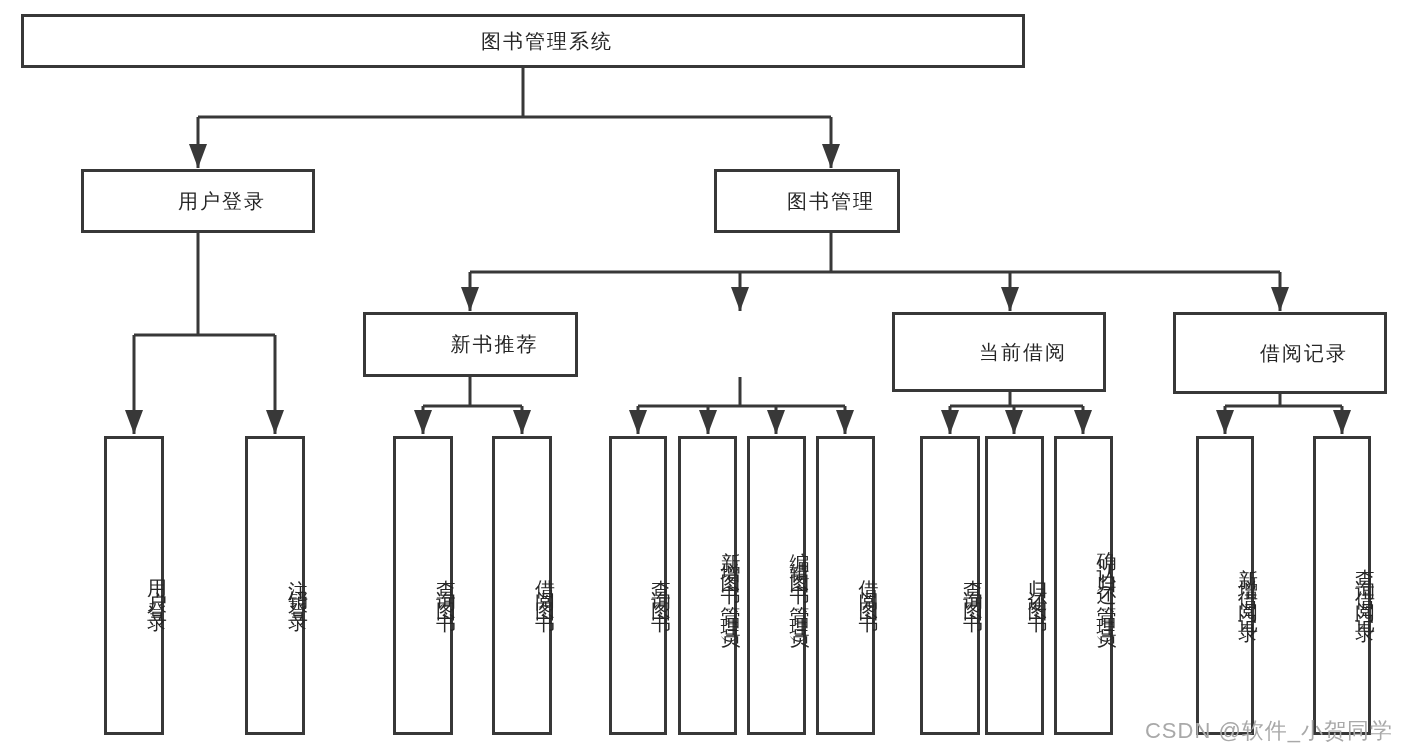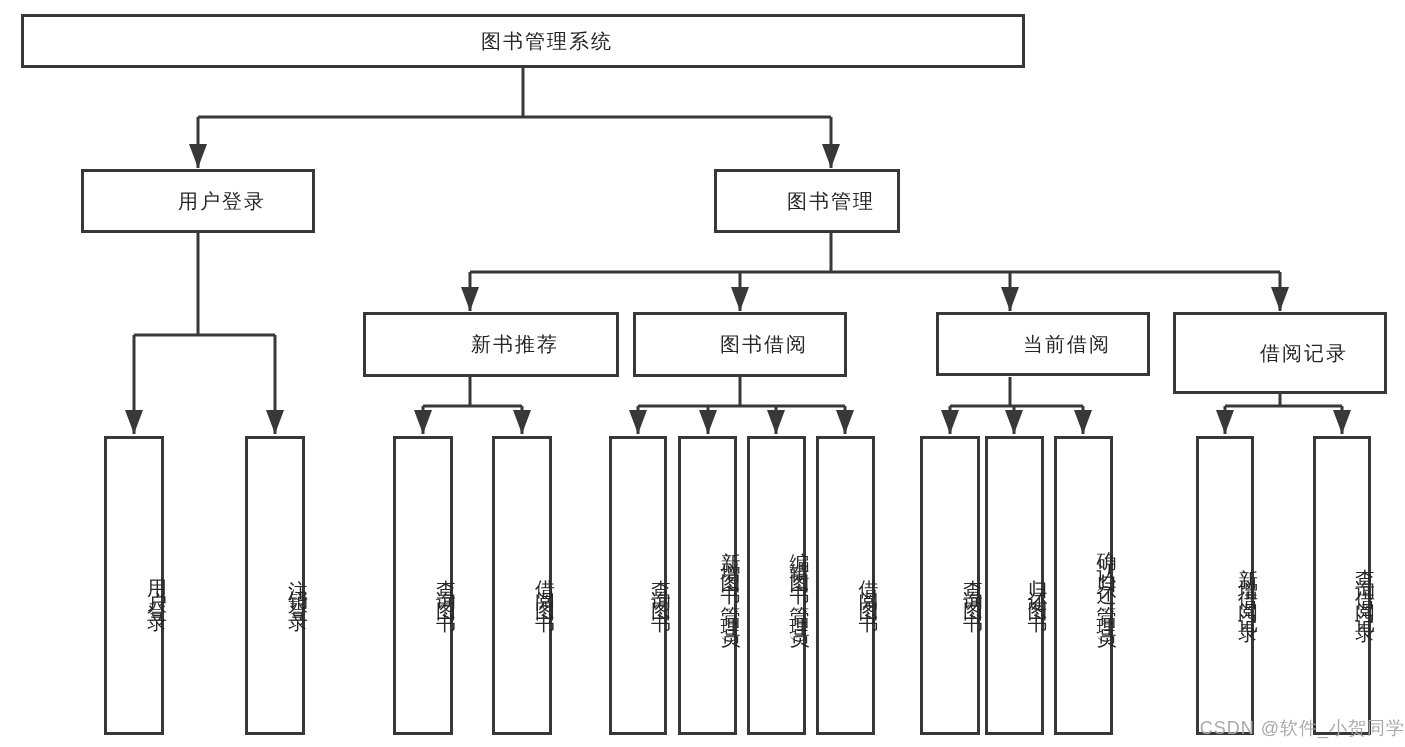--- a/index.html
+++ b/index.html
@@ -33,23 +33,23 @@
     white-space: nowrap;
   }
   .node.vertical .label {
     writing-mode: vertical-rl;
     text-orientation: mixed;
     letter-spacing: 11px;
     white-space: nowrap;
   }
   .watermark {
     position: absolute;
-    right: 0;
+    right: 12px;
     top: 716px;
-    font-size: 18px;
+    font-size: 22px;
     letter-spacing: 1px;
     color: var(--watermark, #a9a9a9);
     white-space: nowrap;
   }
 </style>
 </head>
 <body>
 
 <div class="canvas">
 
@@ -90,27 +90,24 @@
     <span class="label">图书管理系统</span>
   </div>
 
   <div class="node" style="left:81px;top:169px;width:234px;height:64px">
     <span class="label">用户登录</span>
   </div>
   <div class="node" style="left:714px;top:169px;width:186px;height:64px">
     <span class="label">图书管理</span>
   </div>
 
-  <div class="node" style="left:363px;top:312px;width:256px;height:65px">
+  <div class="node" style="left:363px;top:312px;width:215px;height:65px">
     <span class="label">新书推荐</span>
   </div>
-  <div class="node" style="left:633px;top:312px;width:214px;height:65px">
-    <span class="label">图书借阅</span>
-  </div>
-  <div class="node" style="left:936px;top:312px;width:214px;height:64px">
+  <div class="node" style="left:892px;top:312px;width:214px;height:80px">
     <span class="label">当前借阅</span>
   </div>
   <div class="node" style="left:1173px;top:312px;width:214px;height:82px">
     <span class="label">借阅记录</span>
   </div>
 
   <div class="node vertical" style="left:104px;top:436px;width:60px;height:299px">
     <span class="label">用户登录</span>
   </div>
   <div class="node vertical" style="left:245px;top:436px;width:60px;height:299px">

